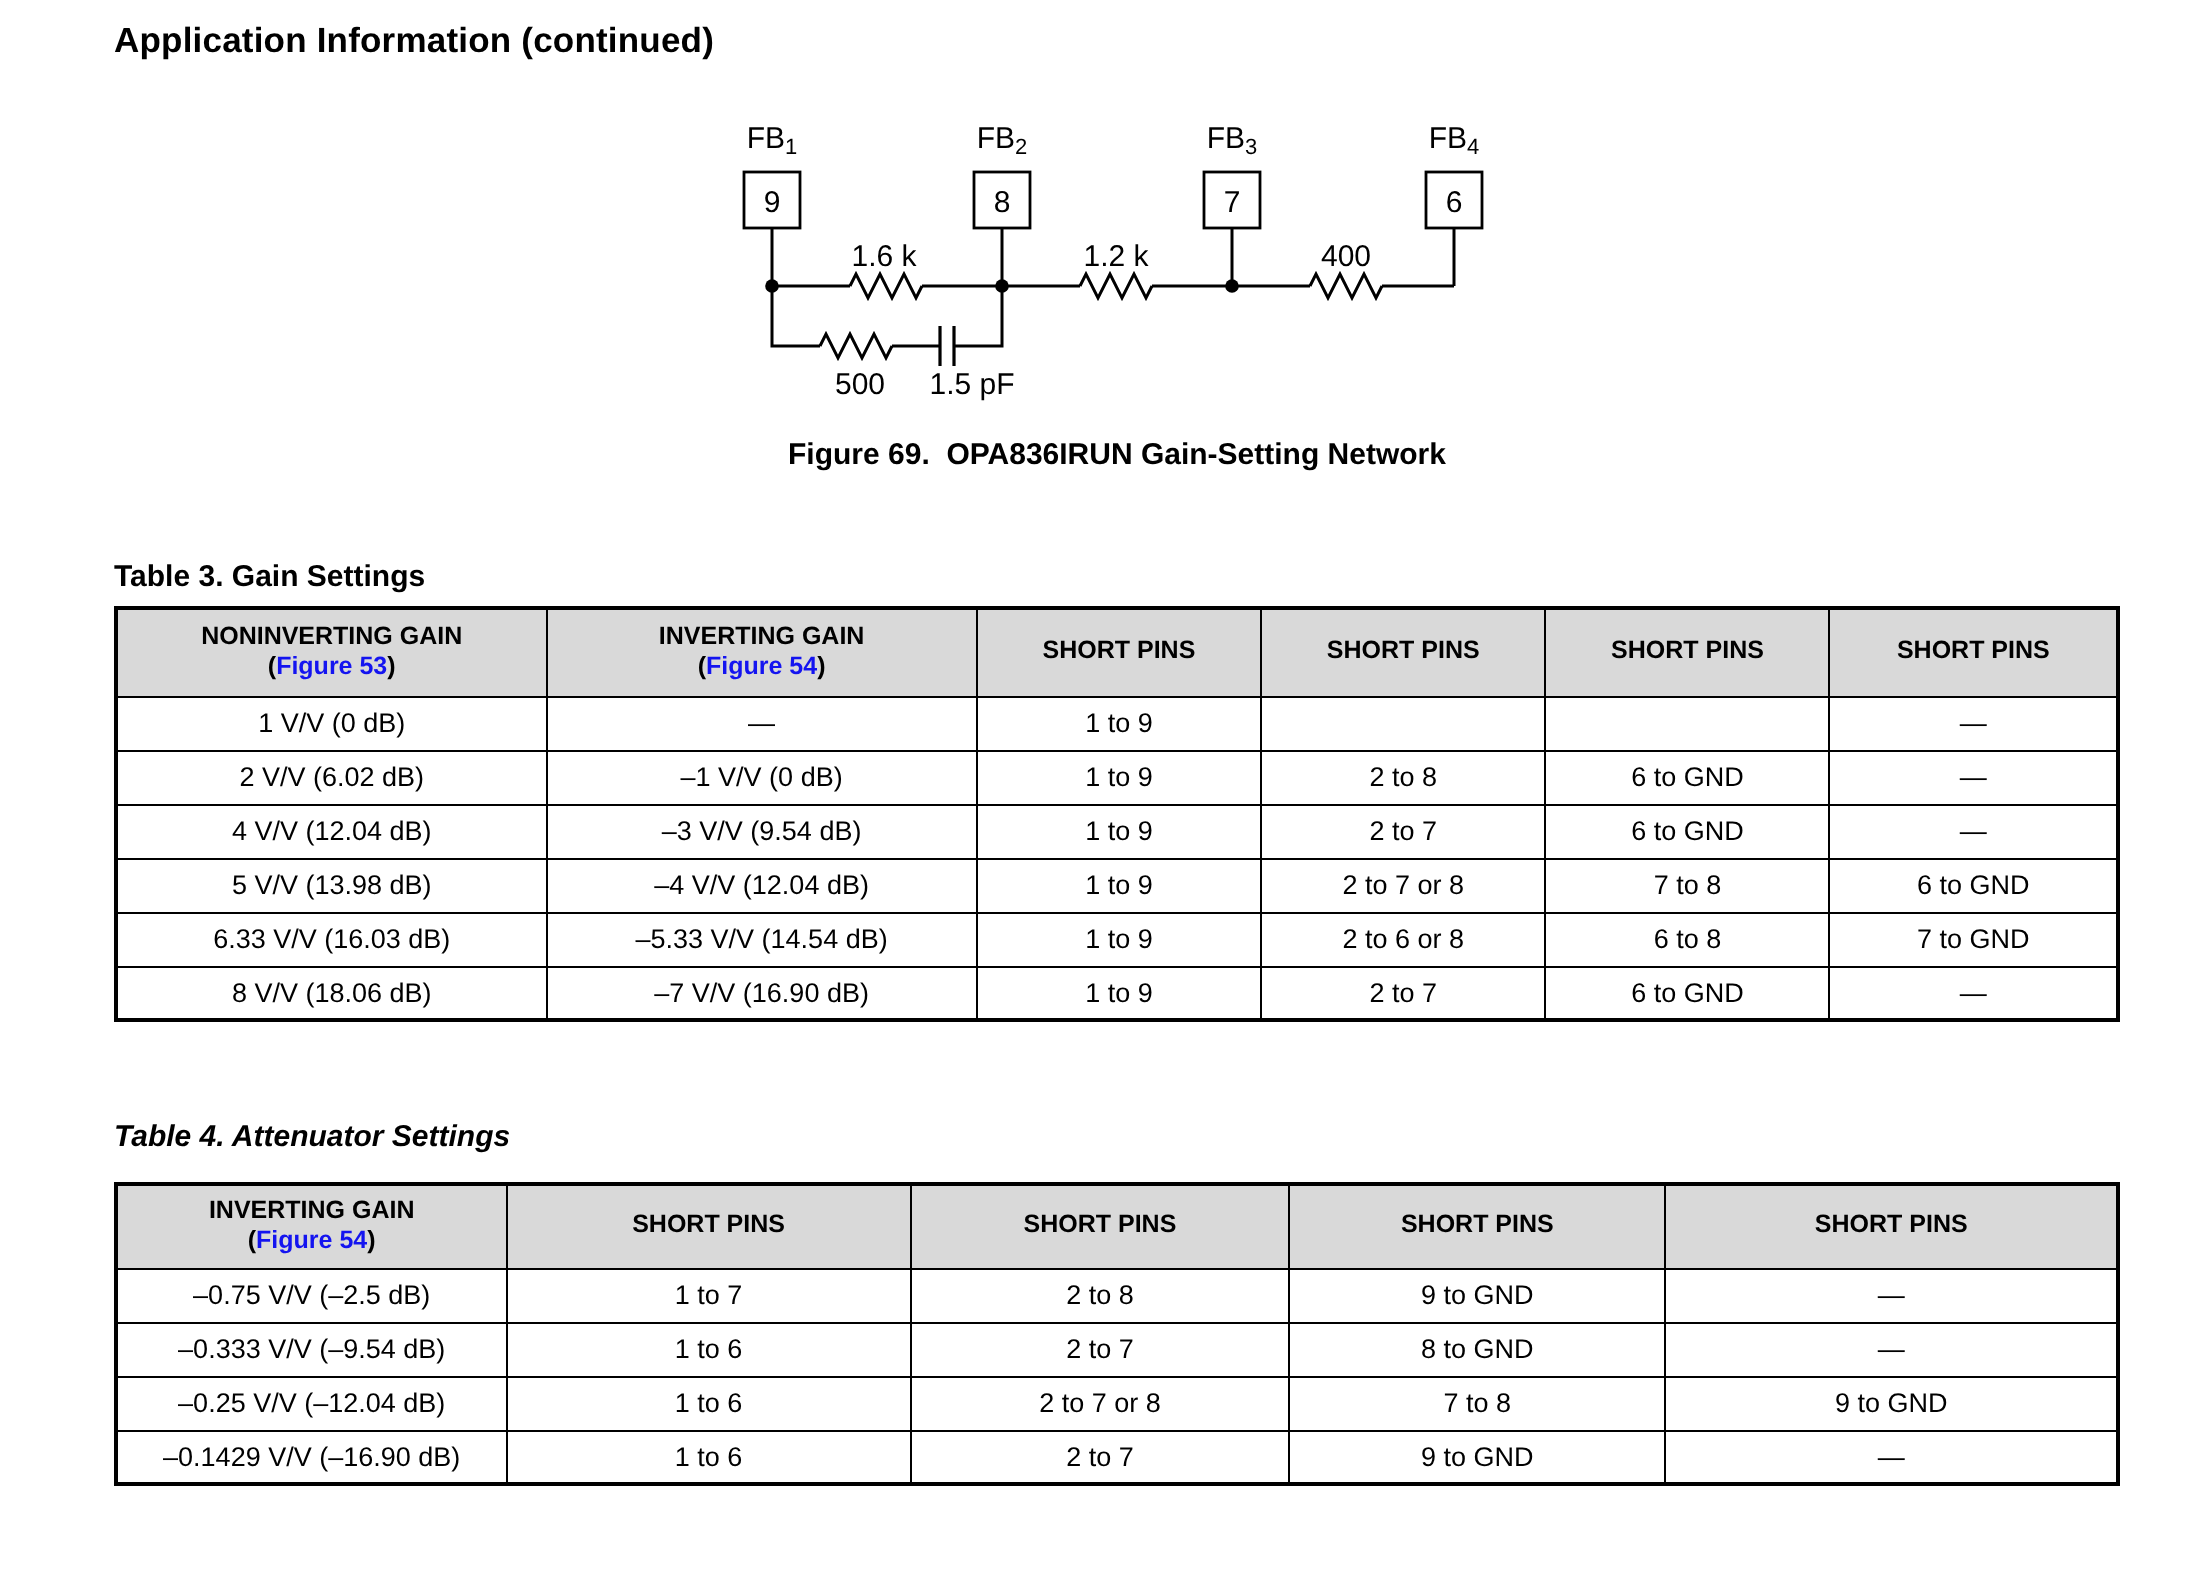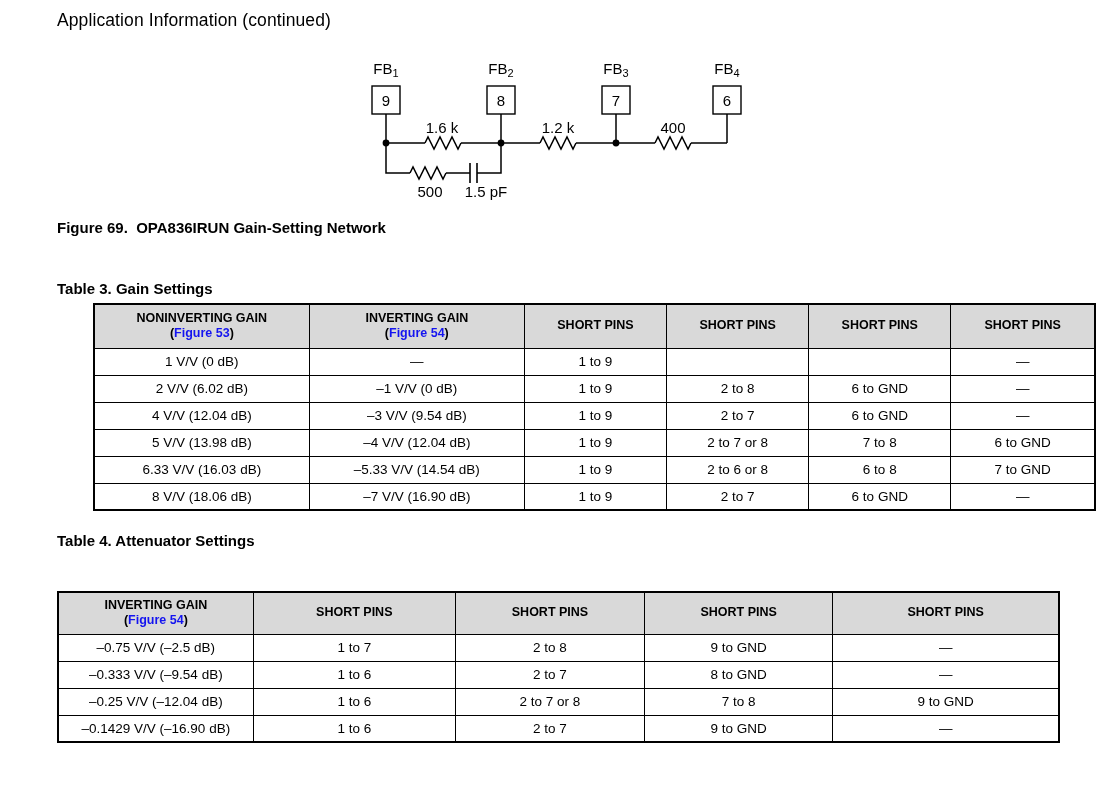--- a/index.html
+++ b/index.html
@@ -5,40 +5,40 @@
   :root { --link-color:#1414f0; --header-bg:#d9d9d9; --ink:#000; }
   * { box-sizing:border-box; }
   html,body { margin:0; padding:0; }
   body {
     width:1096px; height:790px; position:relative; background:#ffffff;
     font-family:"Liberation Sans", sans-serif; color:var(--ink);
     overflow:hidden;
   }
   .heading {
     position:absolute; left:57px; top:10px;
-    font-size:17.5px; font-weight:normal; letter-spacing:0.1px;
+    font-size:17.5px; font-weight:bold; letter-spacing:0.1px;
   }
   .circuit-wrap { position:absolute; left:340px; top:56px; width:470px; height:155px; }
   svg text { font-family:"Liberation Sans", sans-serif; fill:#000; }
   .fig-caption {
     position:absolute; left:57px; top:219px; width:1003px;
-    font-weight:bold; font-size:15px; white-space:pre-wrap;
+    text-align:center; font-weight:bold; font-size:15px; white-space:pre-wrap;
   }
   .table-title {
     position:absolute; left:57px; width:1003px;
     text-align:left; font-weight:bold; font-size:15px;
   }
   #table3-title { top:280px; }
-  #table4-title { top:532px; }
+  #table4-title { top:560px;font-style:italic; }
   table {
     position:absolute; left:57px; width:1003px;
     border-collapse:collapse; table-layout:fixed;
     border:2px solid #000;
   }
-  #table3 { top:303px;margin-left:36px; }
+  #table3 { top:303px; }
   #table4 { top:591px; }
   th, td {
     border:1px solid #000; text-align:center; vertical-align:middle;
     padding:0 3px; overflow:hidden;
   }
   th {
     background:var(--header-bg); font-size:12.5px; font-weight:bold; line-height:1.25;
   }
   #table3 th { height:44px; }
   #table4 th { height:42px; }

